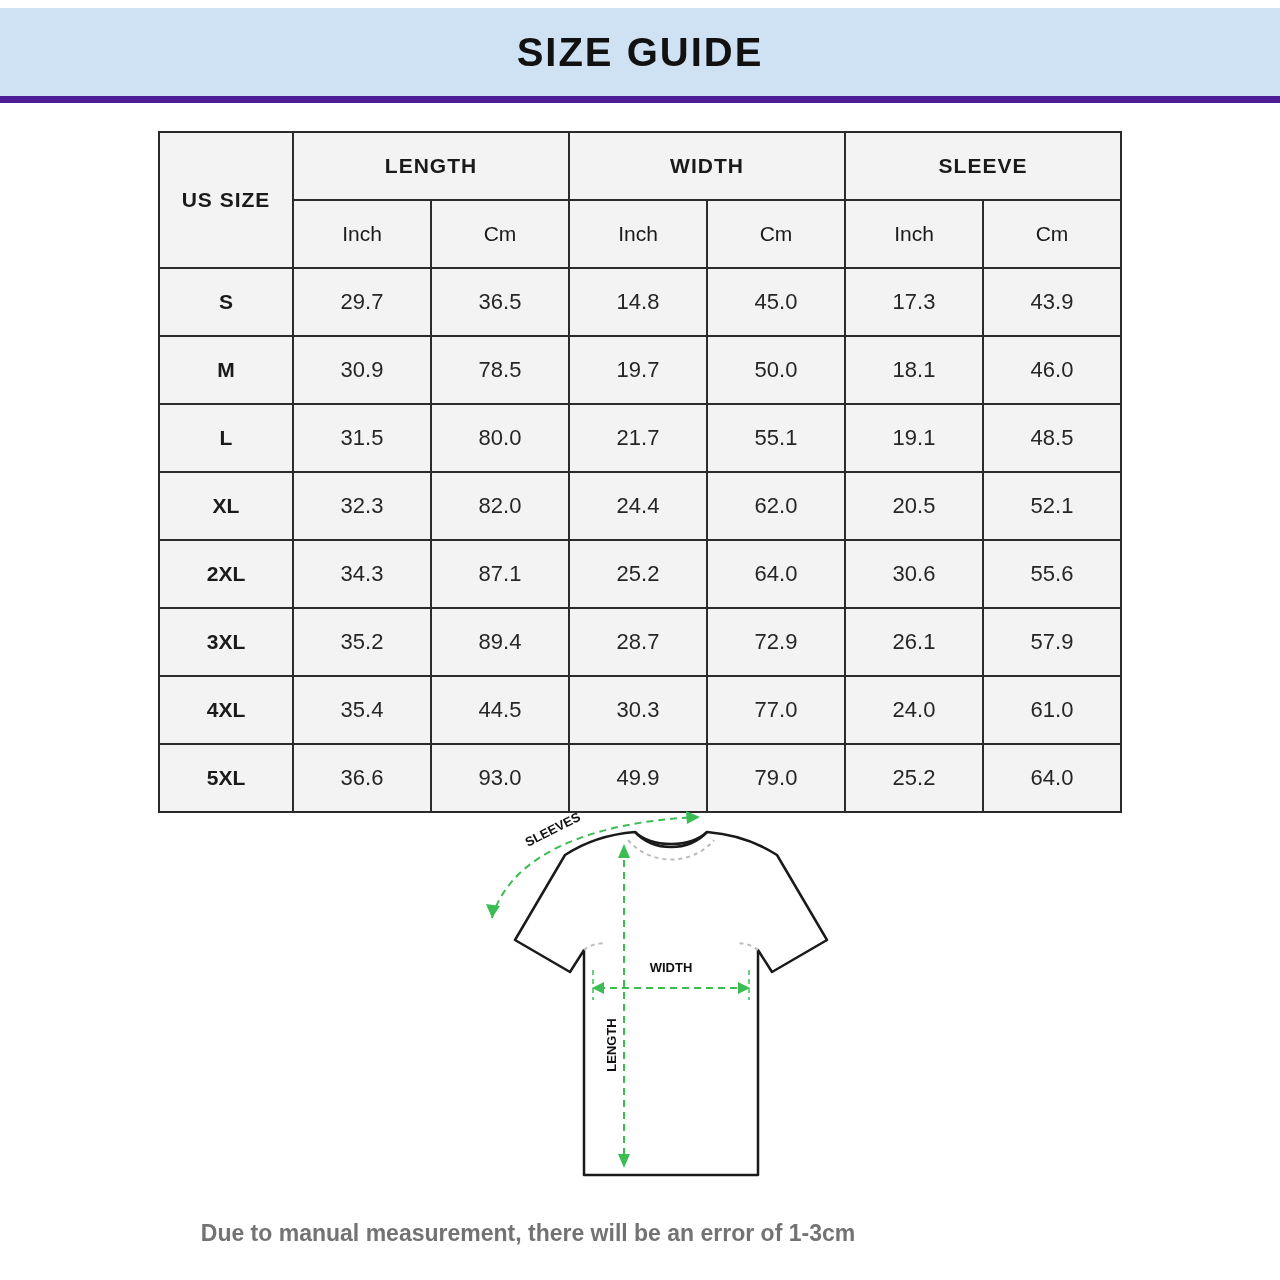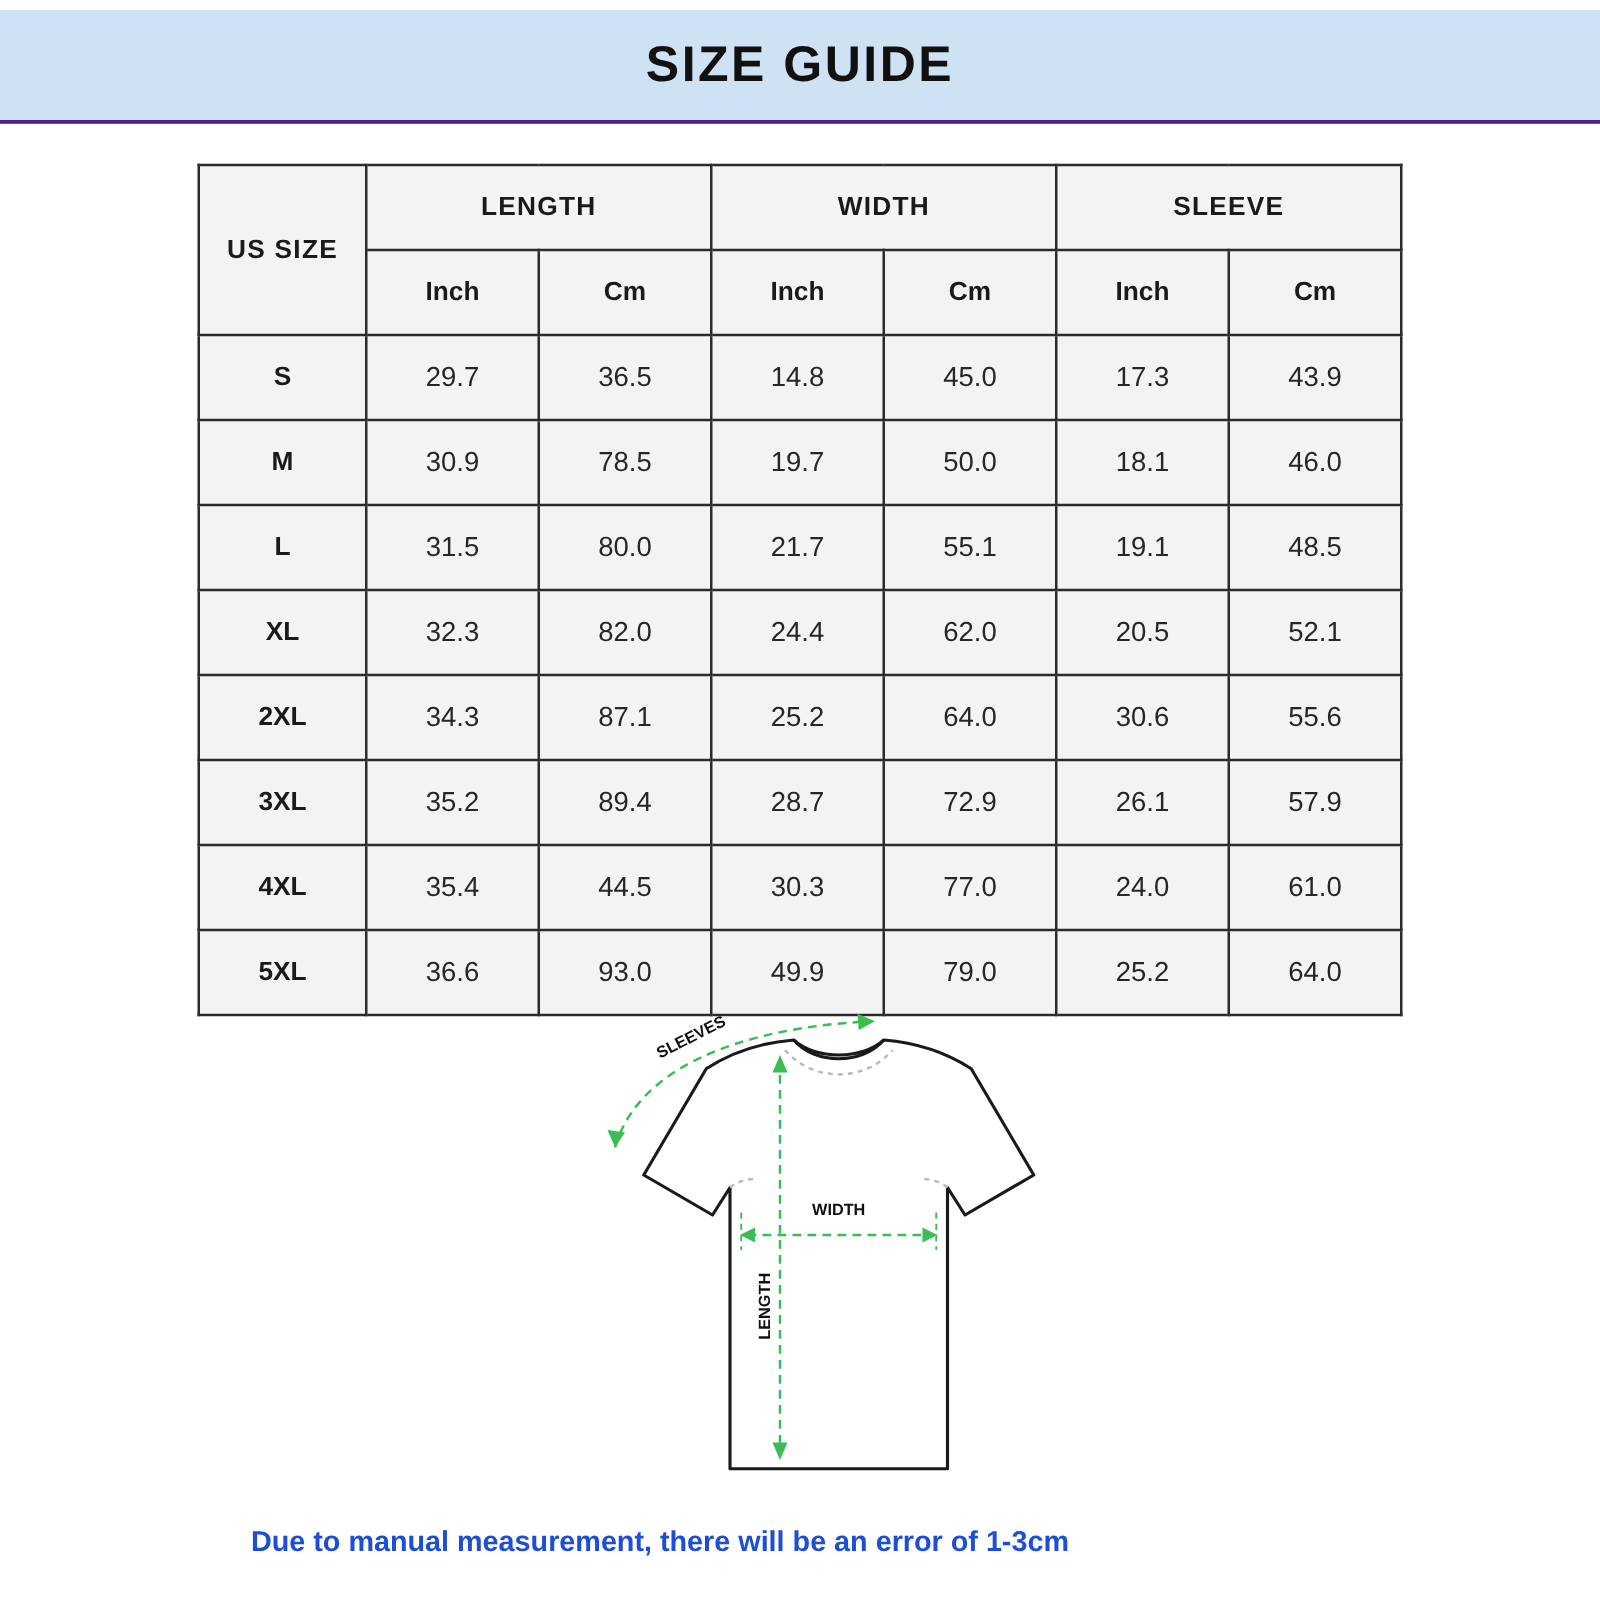--- a/index.html
+++ b/index.html
@@ -25,21 +25,21 @@
   .header {
     position: absolute;
     left: 0;
     top: 8px;
     width: 1280px;
     height: 88px;
     background: #cfe2f3;
     display: flex;
     align-items: center;
     justify-content: center;
-    border-bottom: 3px solid #4c1d95;
+    border-bottom: 7px solid #4c1d95;
   }
   .header-title {
     font-size: 40px;
     font-weight: bold;
     letter-spacing: 2px;
     color: #111111;
   }
 
   
   .table-wrap {
@@ -65,42 +65,42 @@
   }
   .col-size { width: 134px; }
   .col-val  { width: 138px; }
 
   thead th {
     font-weight: bold;
     font-size: 22px;
     letter-spacing: 1px;
   }
   .grp-head { height: 68px; }
-  .unit-row td { font-weight: bold; font-size: 21px; height: 62px; }
+  .unit-row td { font-weight: normal; font-size: 21px; height: 62px; }
   tbody td.size-label { font-weight: bold; font-size: 21px; }
   tbody td.num { font-size: 22px; font-weight: normal; color: #262626; }
 
   
   .illustration {
     position: absolute;
     left: 0;
     top: 800px;
     width: 1280px;
     height: 410px;
   }
   .illustration svg { display: block; margin: 0 auto; }
 
   
   .footer-note {
     position: absolute;
     left: 0;
     top: 1220px;
     width: 1056px;
     text-align: center;
-    color: #1d4ed8;
+    color: #737373;
     font-size: 23px;
     font-weight: bold;
   }
 </style>
 </head>
 <body>
 
 <div class="page">
 
   <div class="header">

